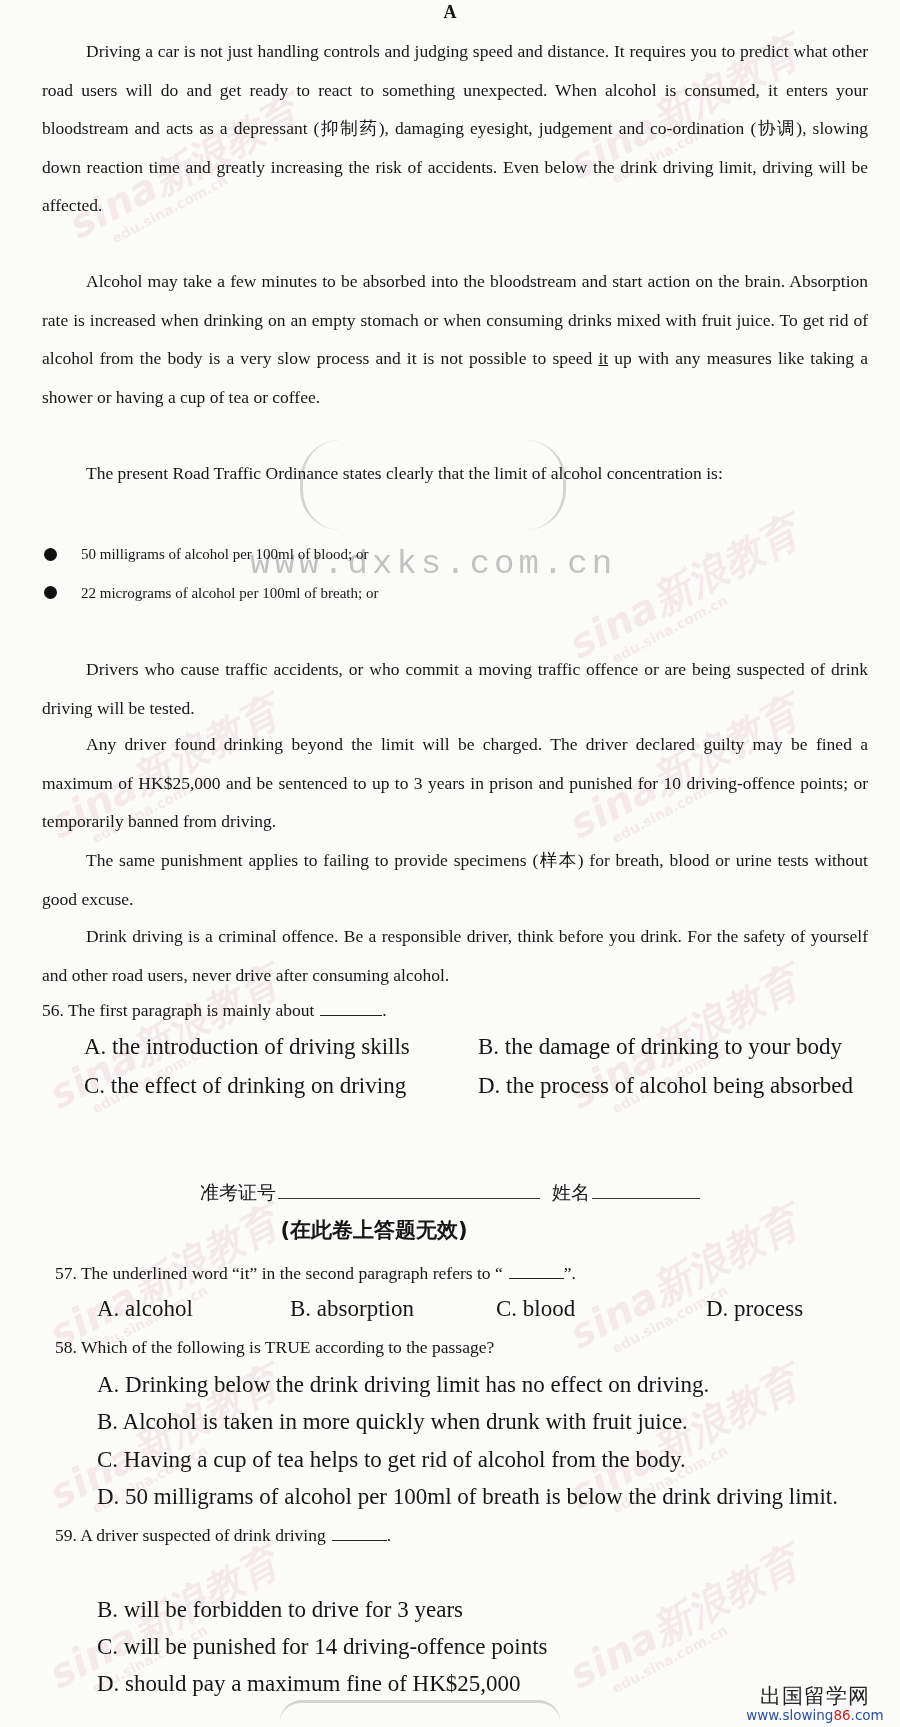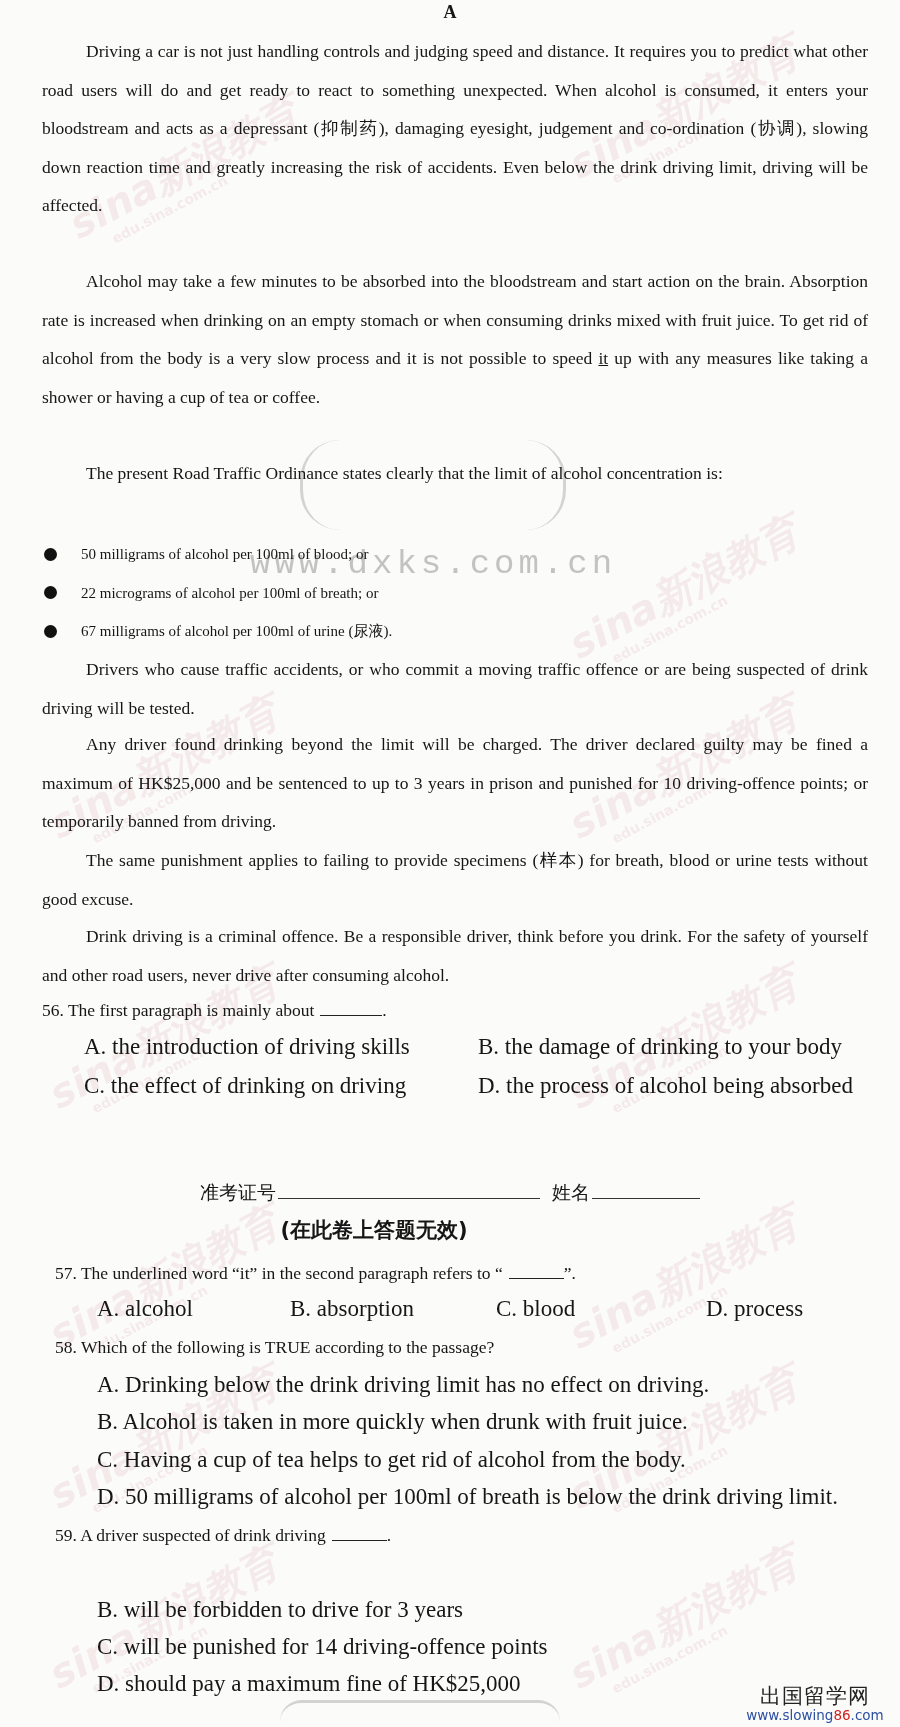--- a/index.html
+++ b/index.html
@@ -81,24 +81,20 @@
 
   <div class="bullets">
     <div class="bullet">
         <span class="dot"></span>
         <span>50 milligrams of alcohol per 100ml of blood; or</span>
       </div>
     <div class="bullet">
         <span class="dot"></span>
         <span>22 micrograms of alcohol per 100ml of breath; or</span>
       </div>
-    <div class="bullet">
-        <span class="dot"></span>
-        <span>67 milligrams of alcohol per 100ml of urine (尿液).</span>
-      </div>
   </div>
 
   <p class="para" style="top:650px;">Drivers who cause traffic accidents, or who commit a moving traffic offence or are being suspected of drink driving will be tested.</p>
   <p class="para" style="top:725px;">Any driver found drinking beyond the limit will be charged. The driver declared guilty may be fined a maximum of HK$25,000 and be sentenced to up to 3 years in prison and punished for 10 driving-offence points; or temporarily banned from driving.</p>
   <p class="para" style="top:841px;">The same punishment applies to failing to provide specimens (样本) for breath, blood or urine tests without good excuse.</p>
   <p class="para" style="top:917px;">Drink driving is a criminal offence. Be a responsible driver, think before you drink. For the safety of yourself and other road users, never drive after consuming alcohol.</p>
 
   <div class="q" style="left:42px;top:992px;">
     <span>56. The first paragraph is mainly about</span><span class="blank"></span><span>.</span>
   </div>

